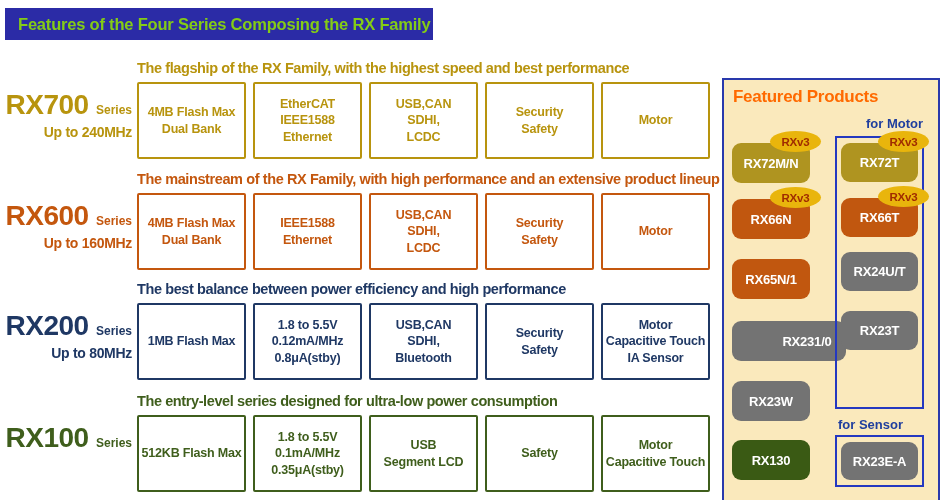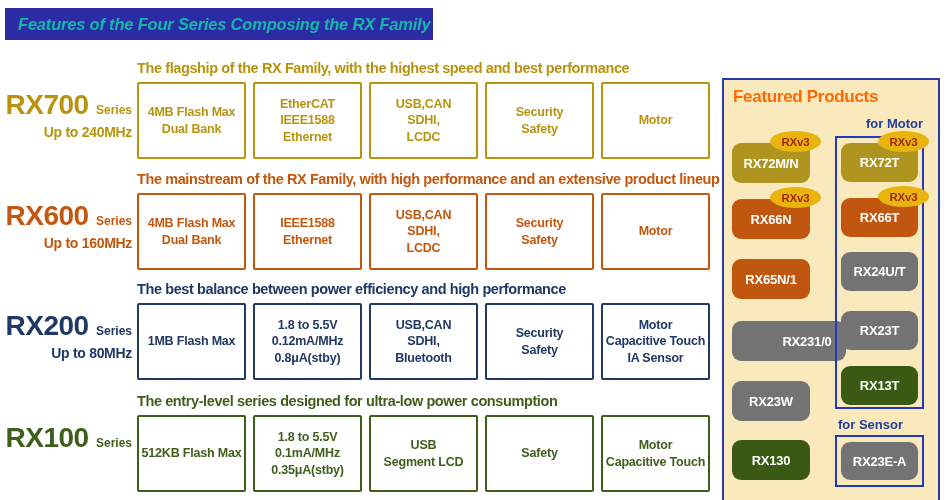--- a/index.html
+++ b/index.html
@@ -6,25 +6,24 @@
   body {
     width:950px; height:500px; position:relative; overflow:hidden;
     background:#ffffff;
     font-family:"Liberation Sans", sans-serif;
     -webkit-font-smoothing:antialiased;
   }
 
   
   .title-bar {
     position:absolute; left:5px; top:8px; width:428px; height:32px;
-    background:#2B2BA6; color:#14b8a6;
+    background:#2B2BA6; color:#84cc16;
     font-size:16.5px; font-weight:bold; line-height:32px;
     padding-left:13px; box-sizing:border-box; letter-spacing:-0.2px;
     white-space:nowrap;
-    font-style:italic;
   }
 
   
   .row { position:absolute; left:0; width:717px; }
   .row-rx700 { top:59px; }
   .row-rx600 { top:170px; }
   .row-rx200 { top:280px; }
   .row-rx100 { top:392px; }
 
   .s-gold   { --c:#B8940E; }
@@ -232,23 +231,20 @@
     <div class="chip orange mc mc1">
       <span>RX66T</span>
       <span class="badge">RXv3</span>
     </div>
     <div class="chip navy mc mc2">
       <span>RX24U/T</span>
     </div>
     <div class="chip navy mc mc3">
       <span>RX23T</span>
     </div>
-    <div class="chip green mc mc4">
-      <span>RX13T</span>
-    </div>
   </div>
 
   <div class="group-label sensor-label">for Sensor</div>
   <div class="group-box sensor-box">
     <div class="chip navy sc0">
       <span>RX23E-A</span>
     </div>
   </div>
 </div>
 

